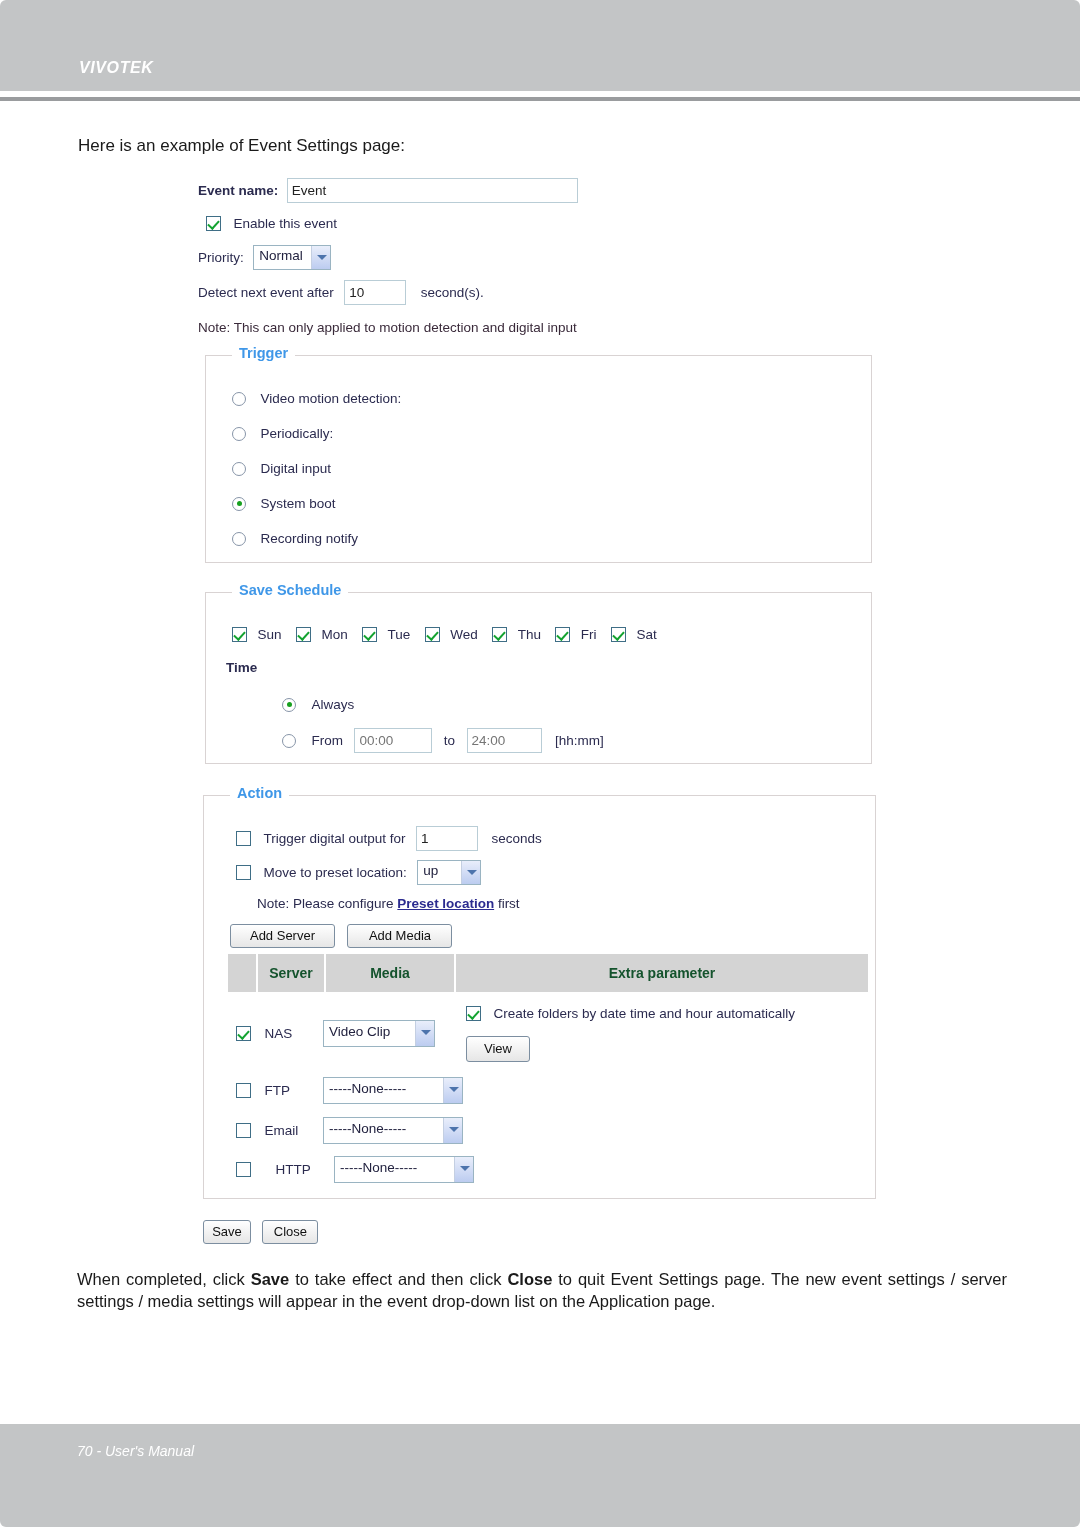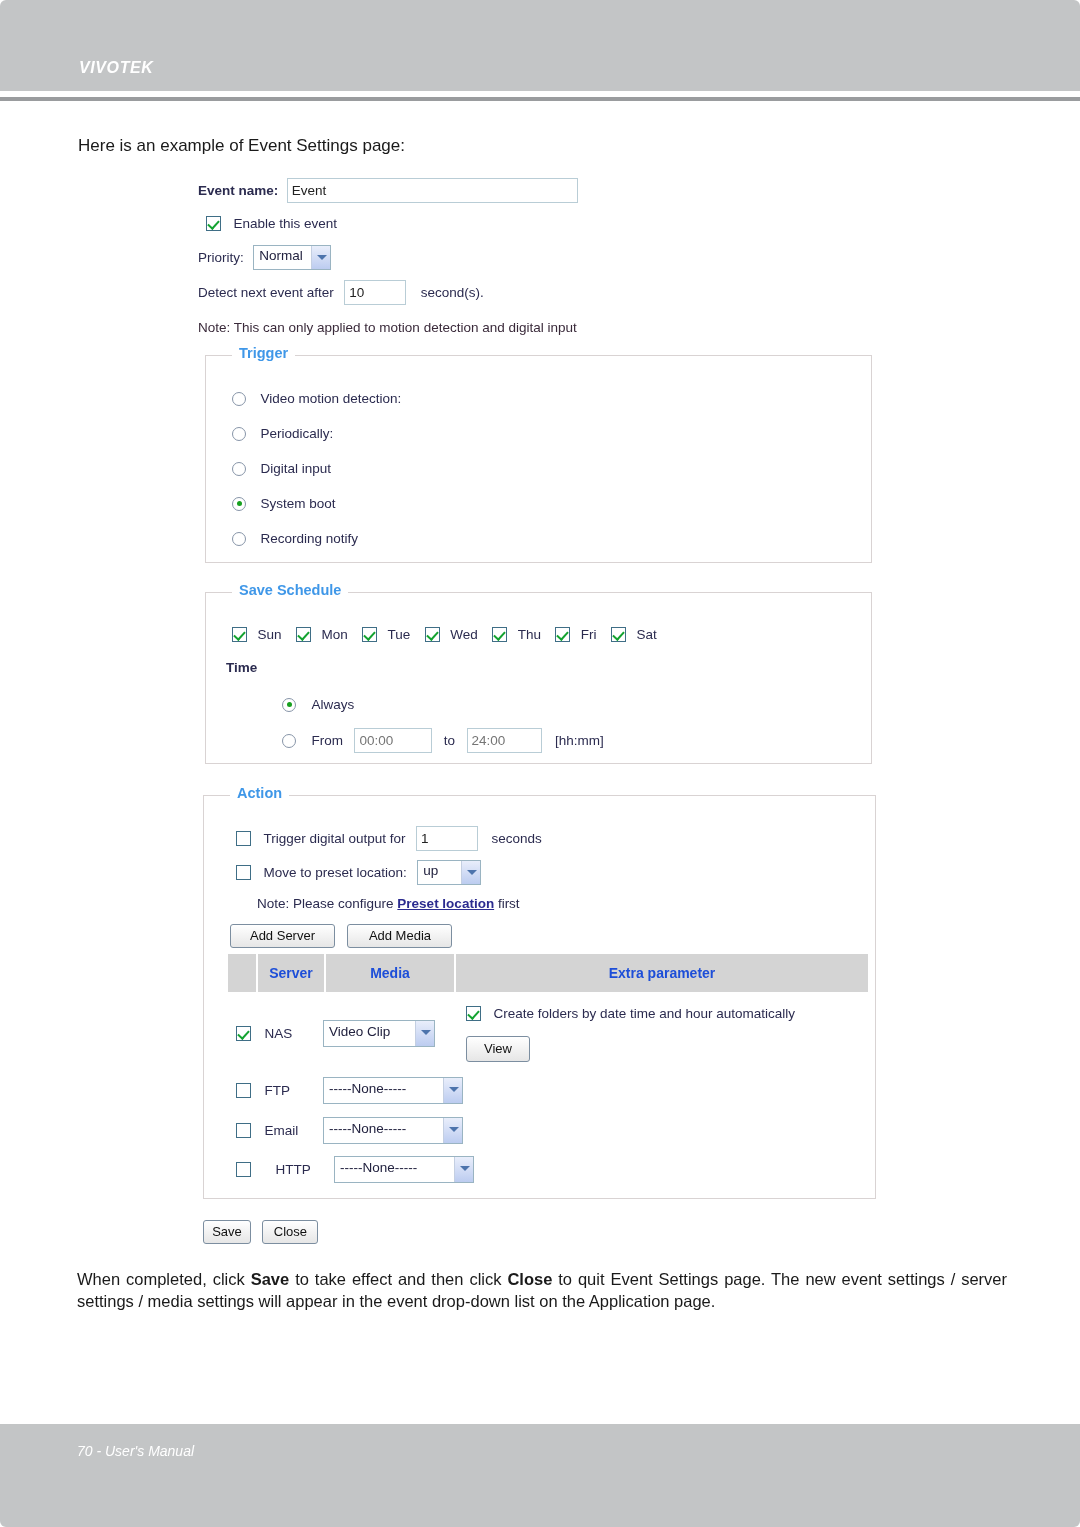--- a/index.html
+++ b/index.html
@@ -118,21 +118,21 @@
   }
 
   
   .row { position: absolute; white-space: nowrap; }
 
   
   .tbl { position: absolute; left: 228px; top: 954px; }
   .thead { display: flex; }
   .thead .th {
     background: #d4d4d4; height: 38px; line-height: 38px;
-    font-size: 14px; font-weight: bold; color: #1d4ed8;
+    font-size: 14px; font-weight: bold; color: #14532d;
     text-align: center; margin-right: 2px;
   }
   .th.c0 { width: 28px; }
   .th.c1 { width: 66px; }
   .th.c2 { width: 128px; }
   .th.c3 { width: 412px; margin-right: 0; }
 </style>
 </head>
 <body>
 

